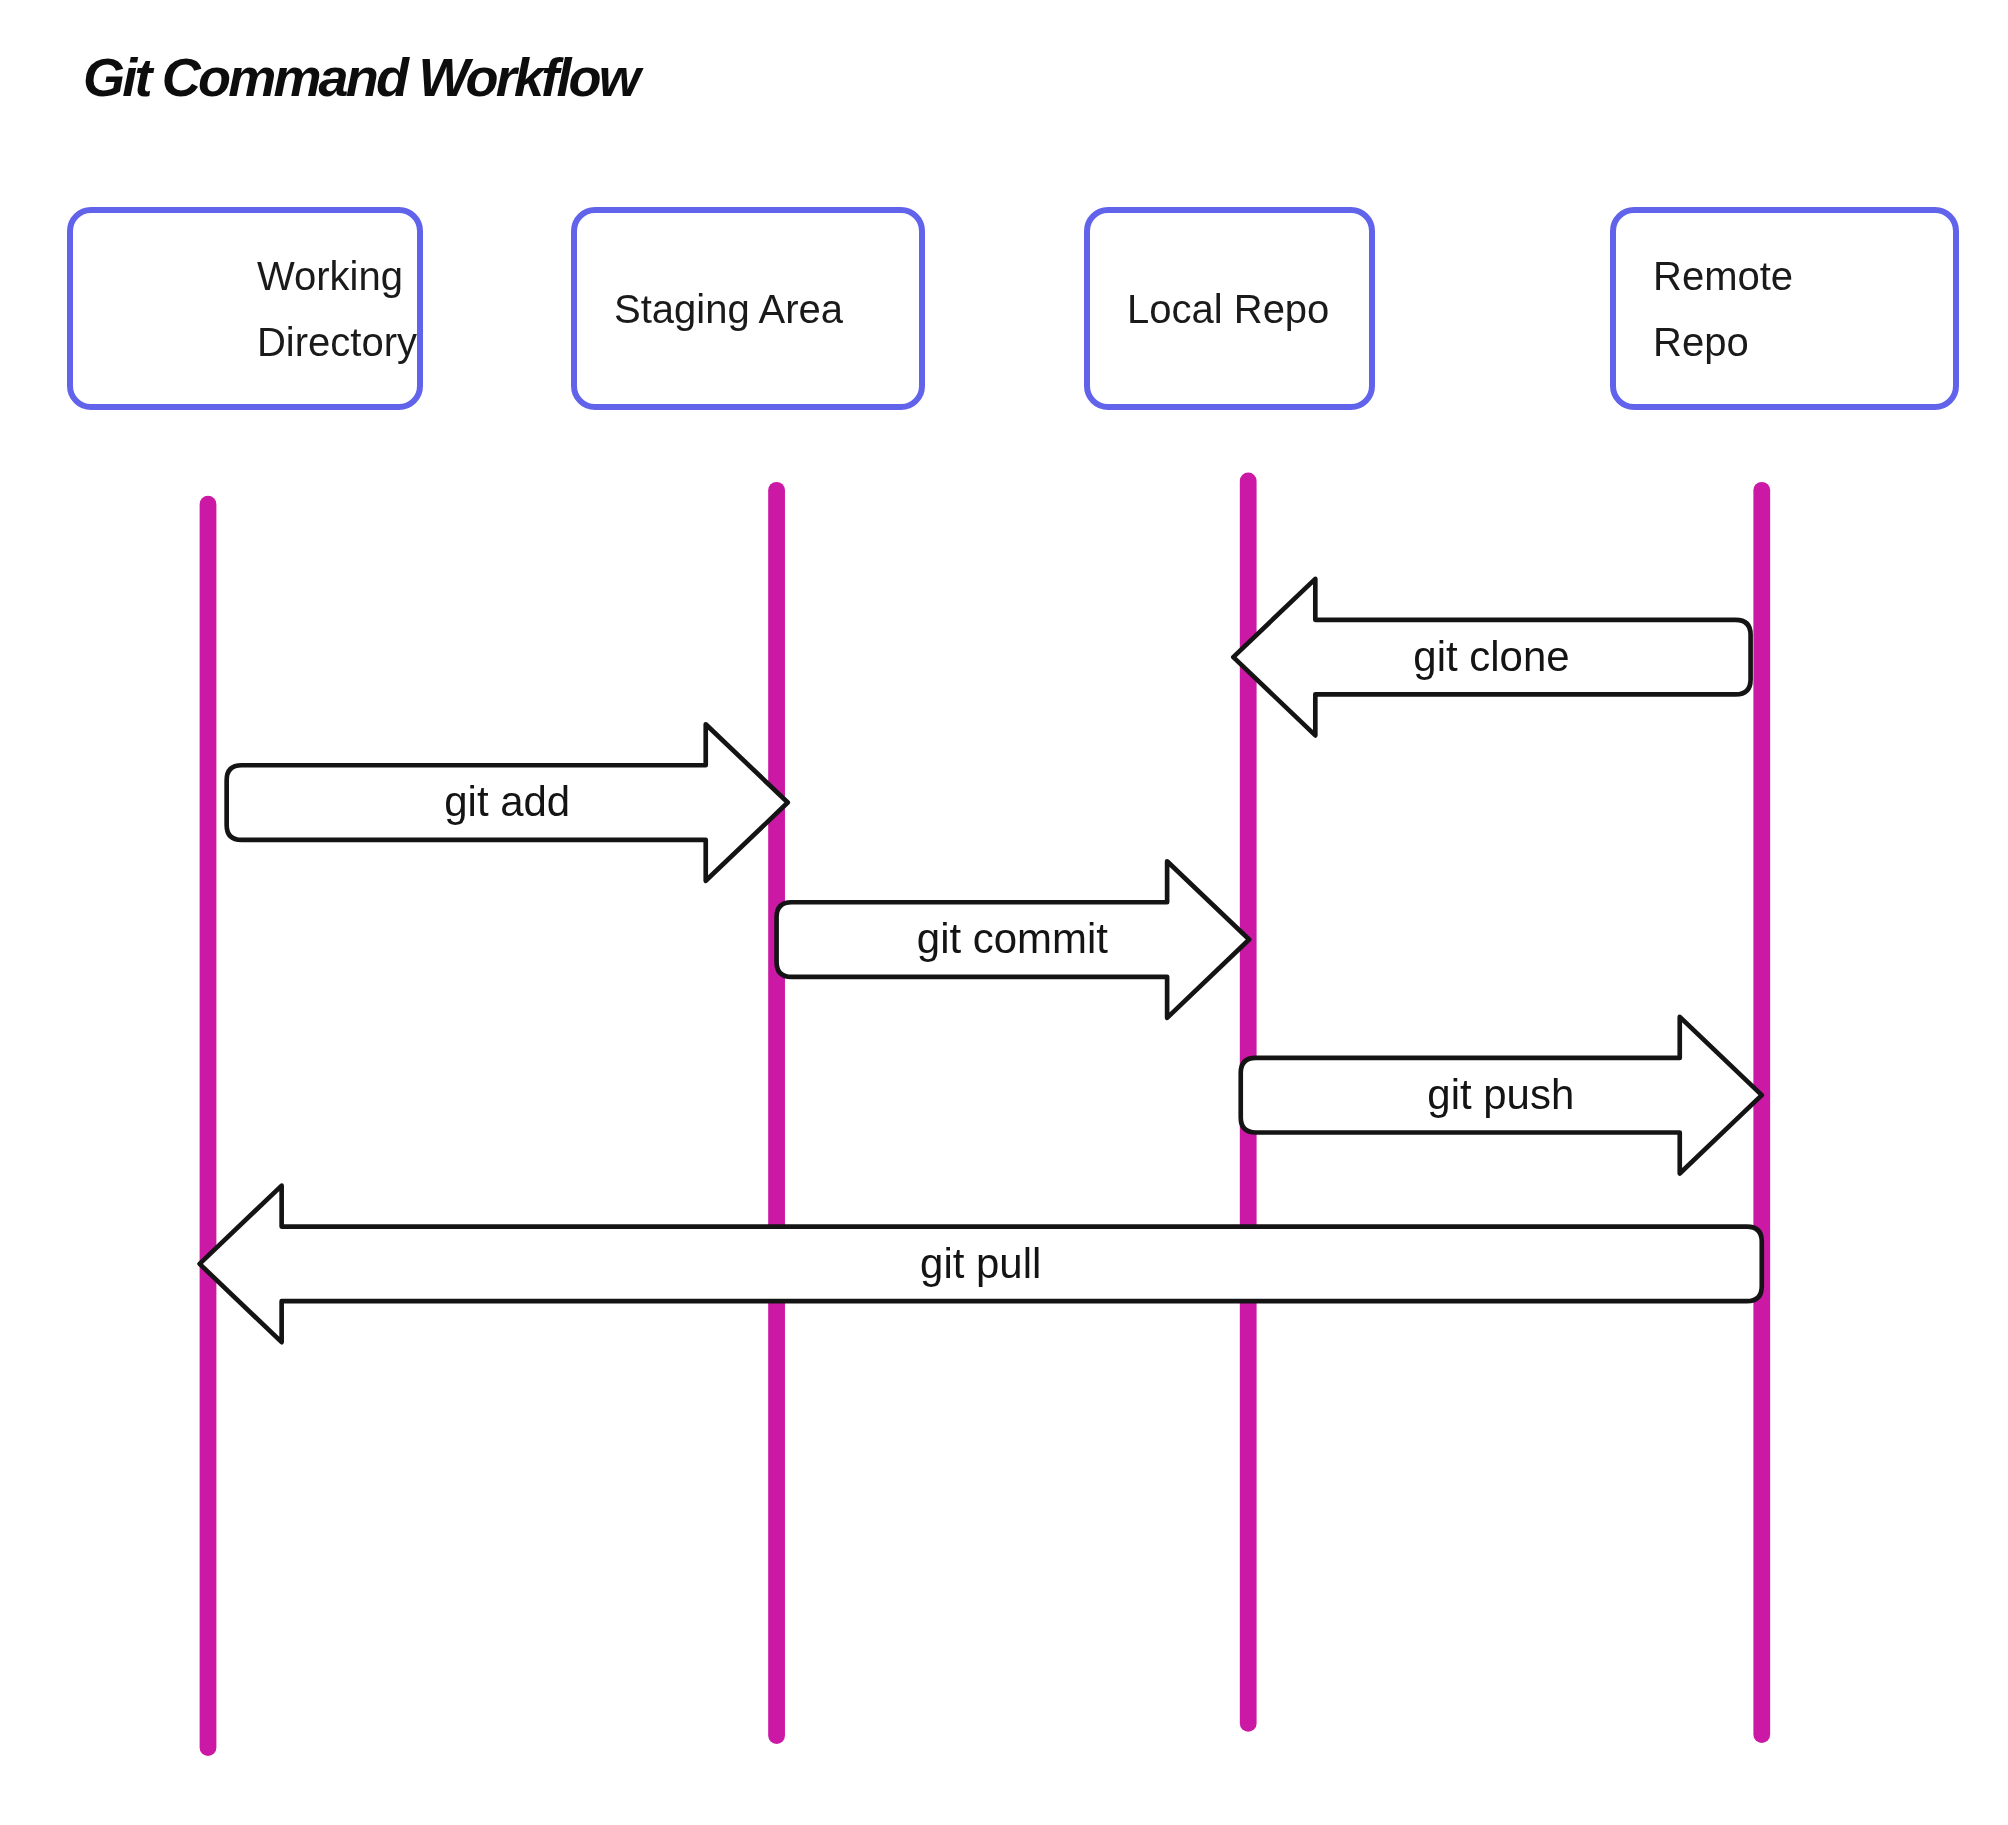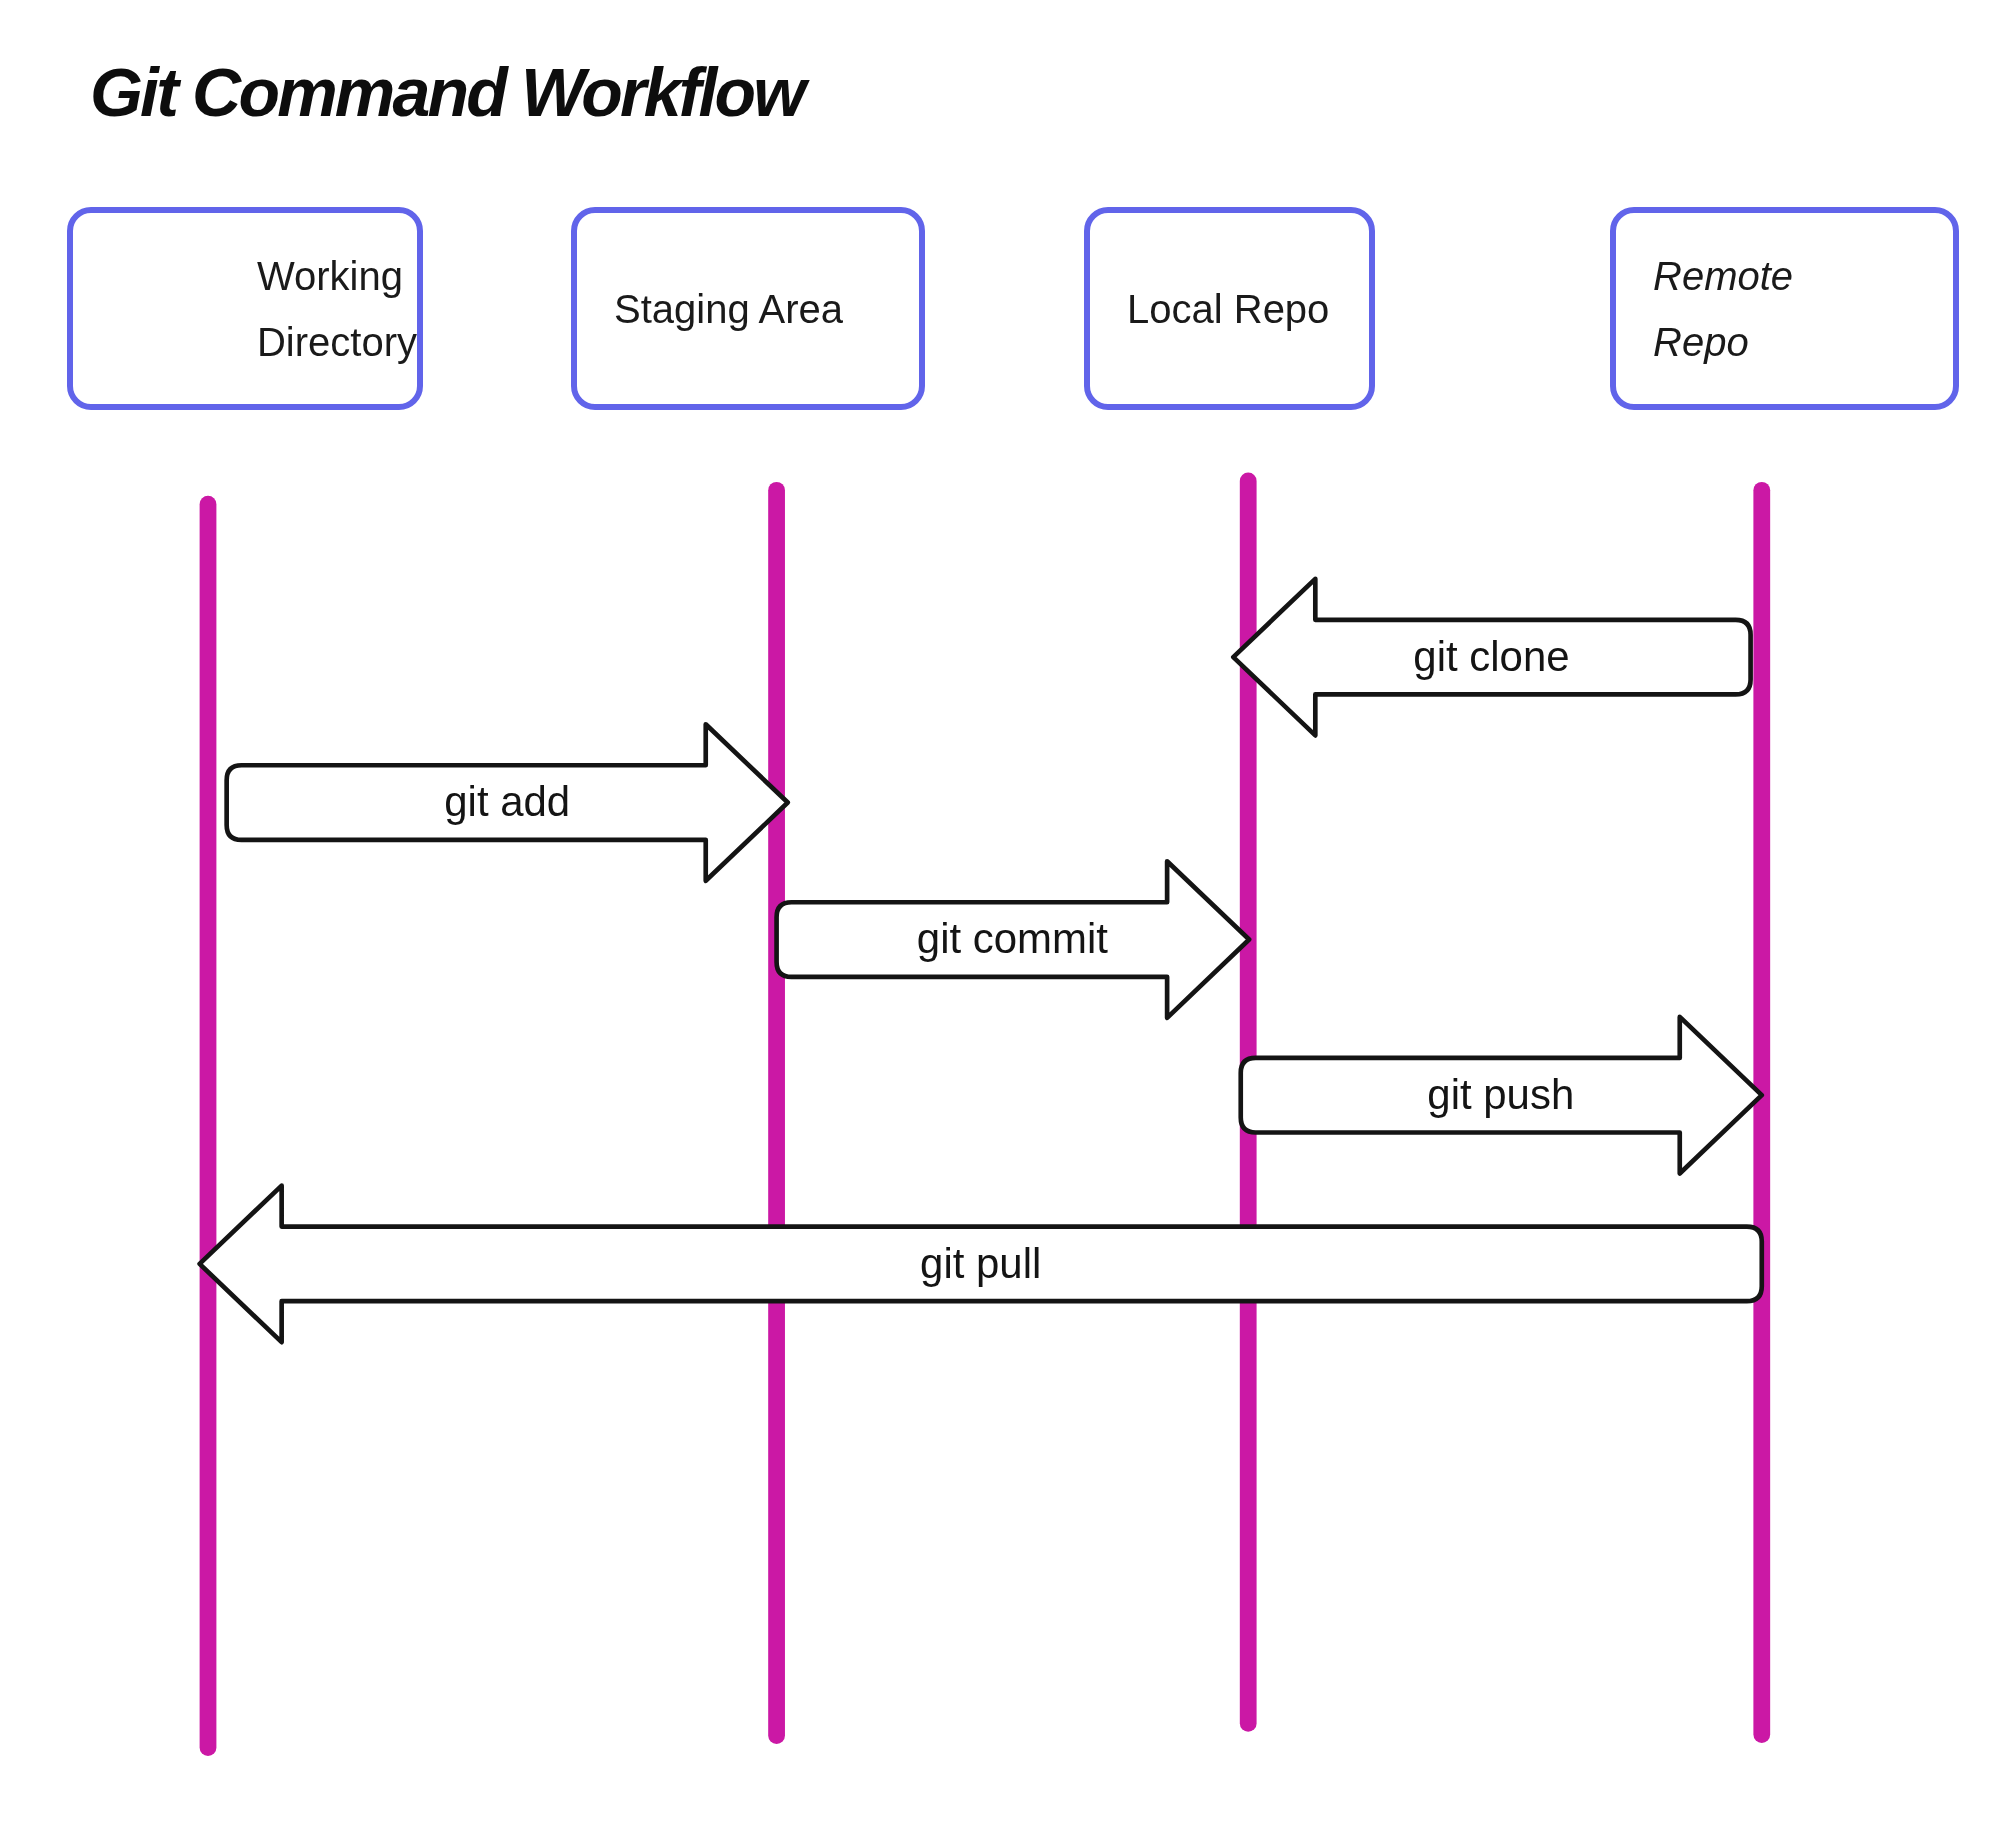--- a/index.html
+++ b/index.html
@@ -11,22 +11,22 @@
     position: relative;
     width: 2008px;
     height: 1825px;
     font-family: "Liberation Sans", sans-serif;
     overflow: hidden;
   }
   .title {
     position: absolute;
     left: 78px;
     top: 41px;
-    margin: 12px;
-    font-size: 68px;
+    margin: 5px;
+    font-size: 54px;
     font-weight: bold;
     font-style: italic;
     letter-spacing: -2.8px;
     color: #0d0d0d;
     white-space: nowrap;
   }
   .actor-box {
     position: absolute;
     top: 207px;
     height: 203px;
@@ -76,21 +76,21 @@
 <div class="actor-box" style="left:67px;  width:356px;justify-content:flex-end;">
   <div class="actor-label">Working
 Directory</div>
 </div>
 <div class="actor-box" style="left:571px; width:354px;">
   <div class="actor-label">Staging Area</div>
 </div>
 <div class="actor-box" style="left:1084px; width:291px;">
   <div class="actor-label">Local Repo</div>
 </div>
-<div class="actor-box" style="left:1610px; width:349px;font-style:italic;">
+<div class="actor-box" style="left:1610px; width:349px;">
   <div class="actor-label">Remote
 Repo</div>
 </div>
 
 <svg class="diagram" width="2008" height="1825" viewBox="0 0 2154 1958">
 
   <line class="lifeline" x1="223" y1="541" x2="223" y2="1875"></line>
   <line class="lifeline" x1="833" y1="526" x2="833" y2="1862"></line>
   <line class="lifeline" x1="1339" y1="516" x2="1339" y2="1849"></line>
   <line class="lifeline" x1="1890" y1="526" x2="1890" y2="1861"></line>

